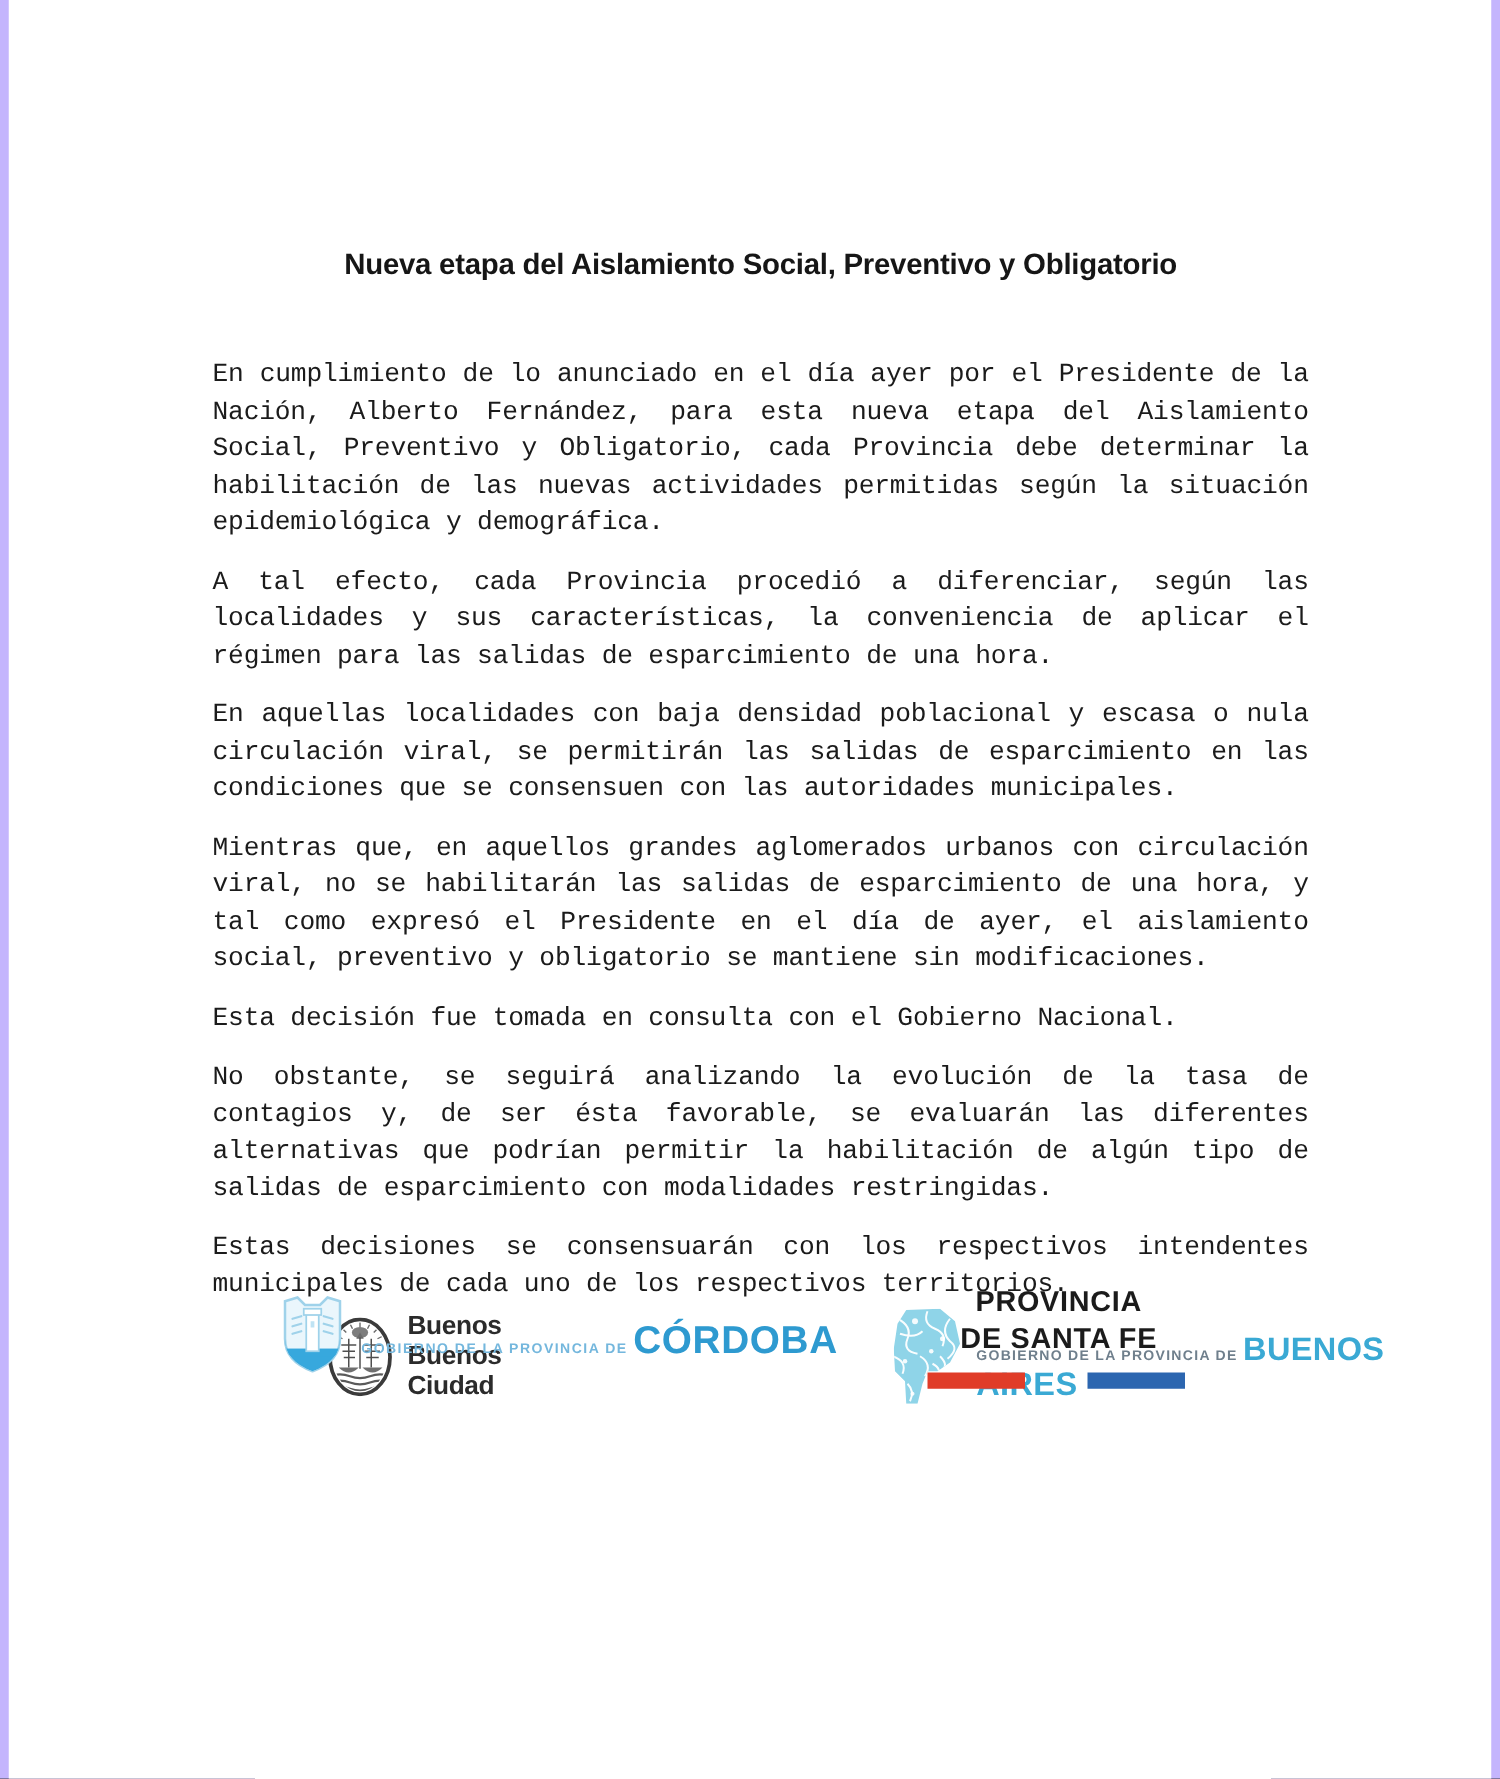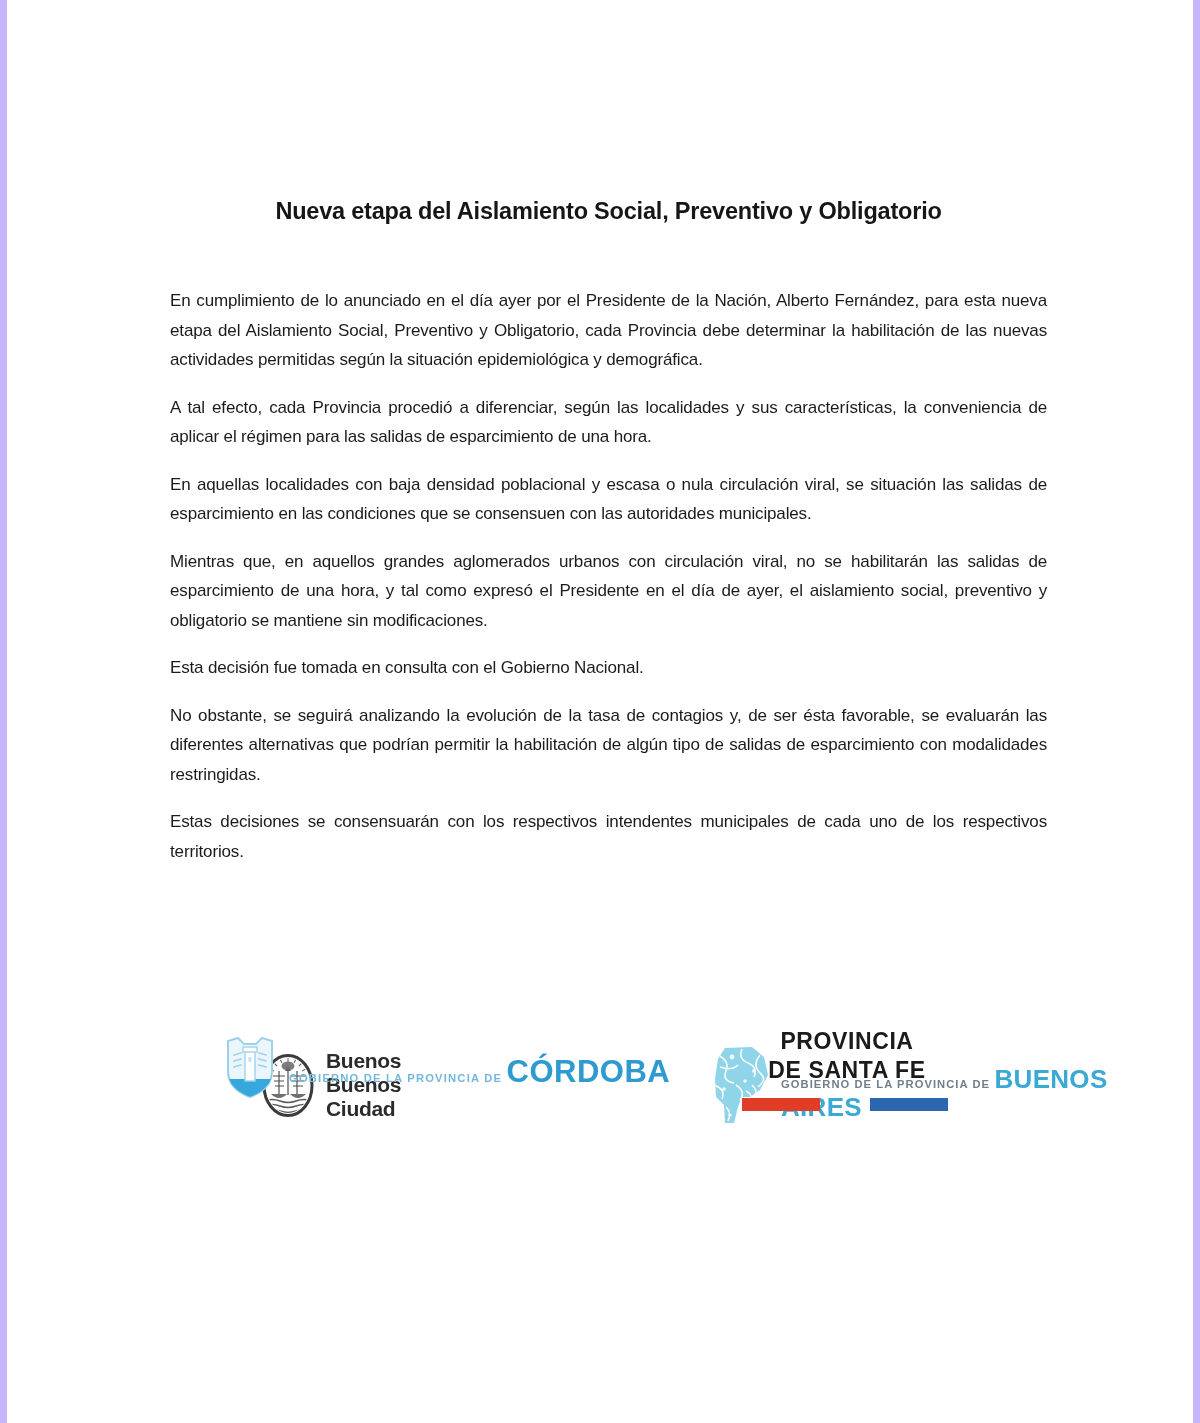--- a/index.html
+++ b/index.html
@@ -57,27 +57,27 @@
 
   
   .paragraphs {
     position: absolute;
     top: 286px;
     left: 0;
     width: 877px;
   }
   .para {
     margin: 0 0 18px 0;
-    font-size: 17px;
+    font-size: 21px;
     line-height: 29.5px;
     color: #1b1b1b;
     text-align: justify;
     text-justify: inter-word;
     letter-spacing: -0.15px;
-    font-family: Liberation Sans, sans-serif;
+    font-family: Liberation Mono, monospace;
   }
   .para:last-child { margin-bottom: 12px; }
 
   
   .logos {
     position: absolute;
     left: 0;
     top: 1035px;
     width: 1186px;
     height: 260px;
@@ -185,21 +185,21 @@
 <div class="page-frame" style="background: #c4b5fd;">
   <div class="sheet" style="background: rgb(255, 255, 255);">
 
     <div class="doc-body">
 
       <h1 class="doc-title">Nueva etapa del Aislamiento Social, Preventivo y Obligatorio</h1>
 
       <div class="paragraphs">
         <p class="para">En cumplimiento de lo anunciado en el día ayer por el Presidente de la Nación, Alberto Fernández, para esta nueva etapa del Aislamiento Social, Preventivo y Obligatorio, cada Provincia debe determinar la habilitación de las nuevas actividades permitidas según la situación epidemiológica y demográfica.</p>
         <p class="para">A tal efecto, cada Provincia procedió a diferenciar, según las localidades y sus características, la conveniencia de aplicar el régimen para las salidas de esparcimiento de una hora.</p>
-        <p class="para">En aquellas localidades con baja densidad poblacional y escasa o nula circulación viral, se situación las salidas de esparcimiento en las condiciones que se consensuen con las autoridades municipales.</p>
+        <p class="para">En aquellas localidades con baja densidad poblacional y escasa o nula circulación viral, se permitirán las salidas de esparcimiento en las condiciones que se consensuen con las autoridades municipales.</p>
         <p class="para">Mientras que, en aquellos grandes aglomerados urbanos con circulación viral, no se habilitarán las salidas de esparcimiento de una hora, y tal como expresó el Presidente en el día de ayer, el aislamiento social, preventivo y obligatorio se mantiene sin modificaciones.</p>
         <p class="para">Esta decisión fue tomada en consulta con el Gobierno Nacional.</p>
         <p class="para">No obstante, se seguirá analizando la evolución de la tasa de contagios y, de ser ésta favorable, se evaluarán las diferentes alternativas que podrían permitir la habilitación de algún tipo de salidas de esparcimiento con modalidades restringidas.</p>
         <p class="para">Estas decisiones se consensuarán con los respectivos intendentes municipales de cada uno de los respectivos territorios.</p>
       </div>
 
     </div>
 
     <div class="logos">
 

